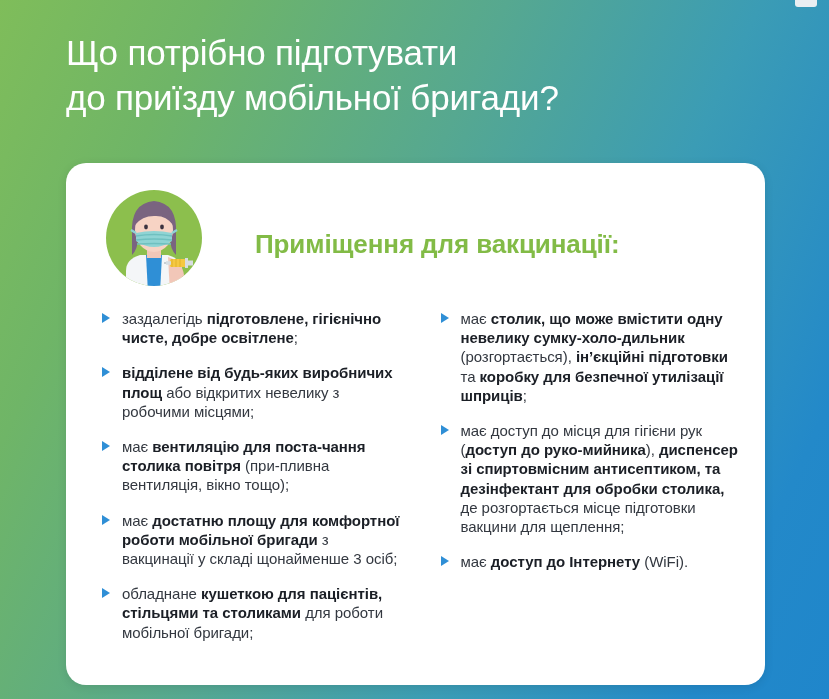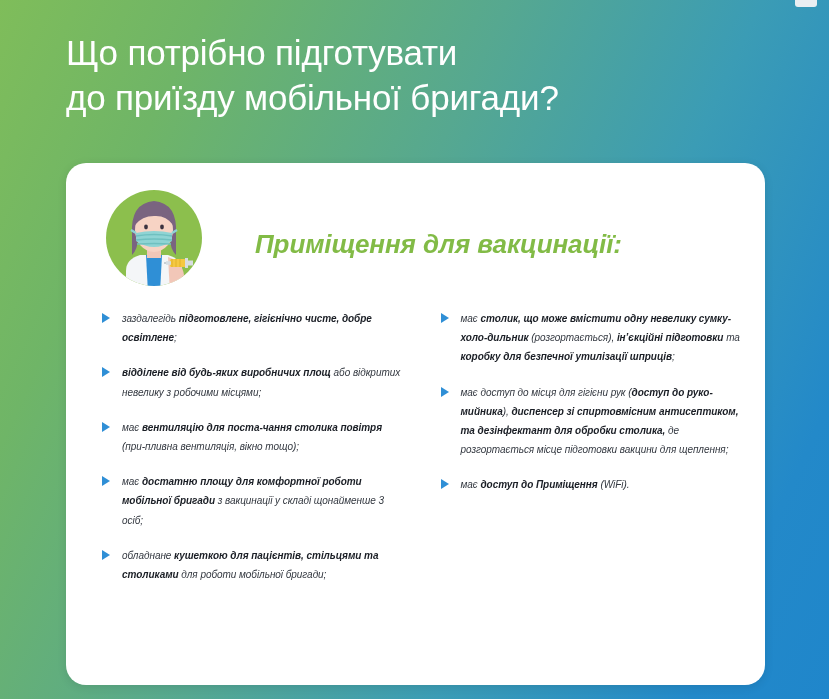--- a/index.html
+++ b/index.html
@@ -41,21 +41,20 @@
   }
   #card {
     position: absolute;
     left: 66px;
     top: 163px;
     width: 699px;
     height: 522px;
     background: #ffffff;
     border-radius: 20px;
     box-shadow: 0 2px 10px rgba(0,0,0,0.10);
-    font-style: italic;
   }
   #card-header {
     position: absolute;
     left: 34px;
     top: 20px;
     right: 20px;
     height: 110px;
   }
   #illustration {
     position: absolute;
@@ -82,21 +81,21 @@
     display: flex;
     gap: 36px;
   }
   .col {
     width: 307px;
   }
   .bullet-item {
     position: relative;
     padding-left: 22px;
     margin-bottom: 16px;
-    font-size: 10px;
+    font-size: 15px;
     line-height: 19.2px;
     color: #333840;
     letter-spacing: -0.05px;
   }
   .bullet-item:last-child { margin-bottom: 0; }
   .tri {
     position: absolute;
     left: 2px;
     top: 4px;
     width: 0;
@@ -177,18 +176,18 @@
       <div class="col" id="col-left">
           <div class="bullet-item"><span class="tri"></span><span><span>заздалегідь </span><b>підготовлене, гігієнічно чисте, добре освітлене</b><span>;</span></span></div>
           <div class="bullet-item"><span class="tri"></span><span><b>відділене від будь-яких виробничих площ</b><span> або відкритих невелику з робочими місцями;</span></span></div>
           <div class="bullet-item"><span class="tri"></span><span><span>має </span><b>вентиляцію для поста-чання столика повітря</b><span> (при-пливна вентиляція, вікно тощо);</span></span></div>
           <div class="bullet-item"><span class="tri"></span><span><span>має </span><b>достатню площу для комфортної роботи мобільної бригади</b><span> з вакцинації у складі щонайменше 3 осіб;</span></span></div>
           <div class="bullet-item"><span class="tri"></span><span><span>обладнане </span><b>кушеткою для пацієнтів, стільцями та столиками</b><span> для роботи мобільної бригади;</span></span></div>
         </div>
       <div class="col" id="col-right">
           <div class="bullet-item"><span class="tri"></span><span><span>має </span><b>столик, що може вмістити одну невелику сумку-холо-дильник</b><span> (розгортається), </span><b>ін’єкційні підготовки</b><span> та </span><b>коробку для безпечної утилізації шприців</b><span>;</span></span></div>
           <div class="bullet-item"><span class="tri"></span><span><span>має доступ до місця для гігієни рук (</span><b>доступ до руко-мийника</b><span>), </span><b>диспенсер зі спиртовмісним антисептиком, та дезінфектант для обробки столика,</b><span> де розгортається місце підготовки вакцини для щеплення;</span></span></div>
-          <div class="bullet-item"><span class="tri"></span><span><span>має </span><b>доступ до Приміщення</b><span> (WiFi).</span></span></div>
+          <div class="bullet-item"><span class="tri"></span><span><span>має </span><b>доступ до Інтернету</b><span> (WiFi).</span></span></div>
         </div>
     </div>
 
   </div>
 </div>
 
 </body></html>

